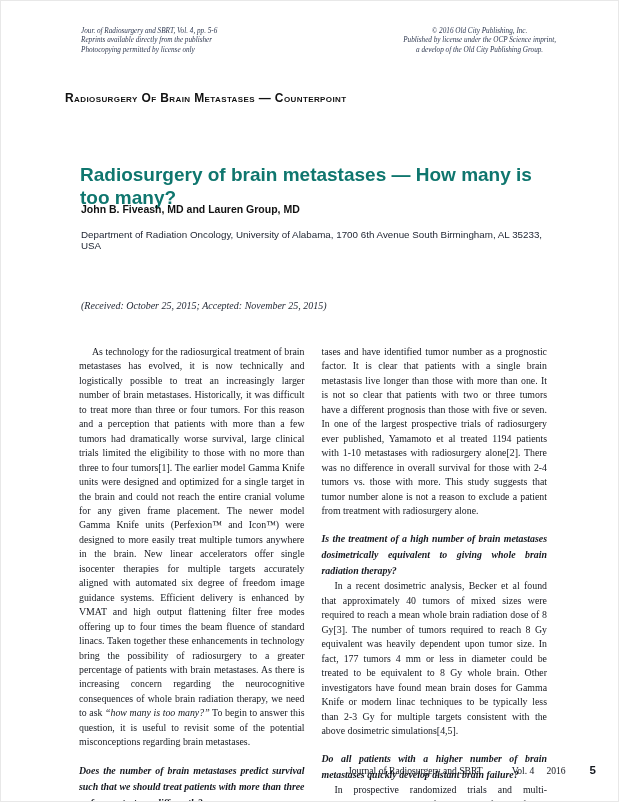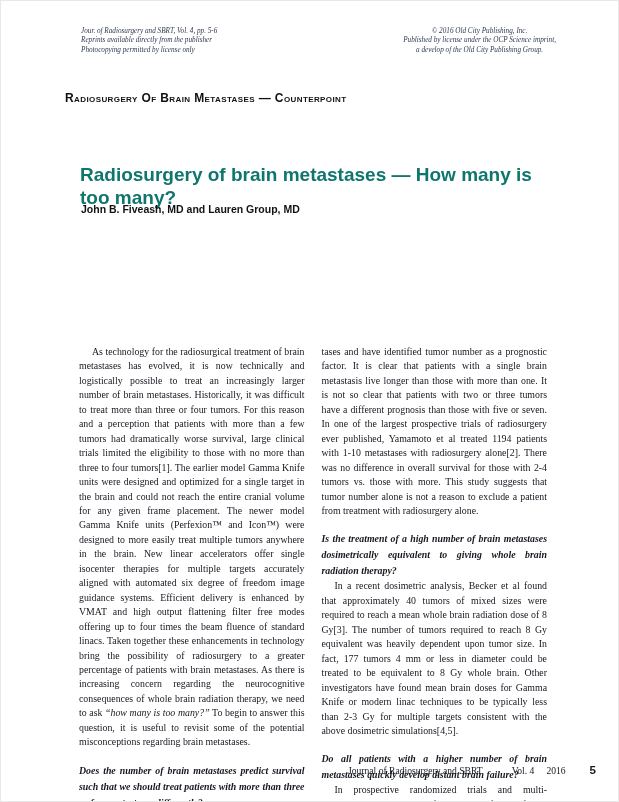--- a/index.html
+++ b/index.html
@@ -101,22 +101,24 @@
     <div>Published by license under the OCP Science imprint,</div>
     <div>a develop of the Old City Publishing Group.</div>
   </div>
 
   <div class="section-header">Radiosurgery Of Brain Metastases — Counterpoint</div>
 
   <h1 class="article-title" style="margin:0;">Radiosurgery of brain metastases — How many is too many?</h1>
 
   <div class="article-authors">John B. Fiveash, MD and Lauren Group, MD</div>
 
+  <div class="article-affiliation">Department of Radiation Oncology, University of Alabama, 1700 6th Avenue South Birmingham, AL 35233, USA</div>
 
 
+  <div class="dates">(Received: October 25, 2015; Accepted: November 25, 2015)</div>
 
   <div class="body-columns">
     <div class="col">
       <p><span>As technology for the radiosurgical treatment of brain metastases has evolved, it is now technically and logistically possible to treat an increasingly larger number of brain metastases. Historically, it was difficult to treat more than three or four tumors. For this reason and a perception that patients with more than a few tumors had dramatically worse survival, large clinical trials limited the eligibility to those with no more than three to four tumors[1]. The earlier model Gamma Knife units were designed and optimized for a single target in the brain and could not reach the entire cranial volume for any given frame placement. The newer model Gamma Knife units (Perfexion™ and Icon™) were designed to more easily treat multiple tumors anywhere in the brain. New linear accelerators offer single isocenter therapies for multiple targets accurately aligned with automated six degree of freedom image guidance systems. Efficient delivery is enhanced by VMAT and high output flattening filter free modes offering up to four times the beam fluence of standard linacs. Taken together these enhancements in technology bring the possibility of radiosurgery to a greater percentage of patients with brain metastases. As there is increasing concern regarding the neurocognitive consequences of whole brain radiation therapy, we need to ask </span><span class="ital">“how many is too many?”</span><span> To begin to answer this question, it is useful to revisit some of the potential misconceptions regarding brain metastases.</span></p>
       <h3>Does the number of brain metastases predict survival such that we should treat patients with more than three or four metastases differently?</h3>
 
     </div>
     <div class="col">
       <p class="noindent">tases and have identified tumor number as a prognostic factor. It is clear that patients with a single brain metastasis live longer than those with more than one. It is not so clear that patients with two or three tumors have a different prognosis than those with five or seven. In one of the largest prospective trials of radiosurgery ever published, Yamamoto et al treated 1194 patients with 1-10 metastases with radiosurgery alone[2]. There was no difference in overall survival for those with 2-4 tumors vs. those with more. This study suggests that tumor number alone is not a reason to exclude a patient from treatment with radiosurgery alone.</p>
       <h3>Is the treatment of a high number of brain metastases dosimetrically equivalent to giving whole brain radiation therapy?</h3>

